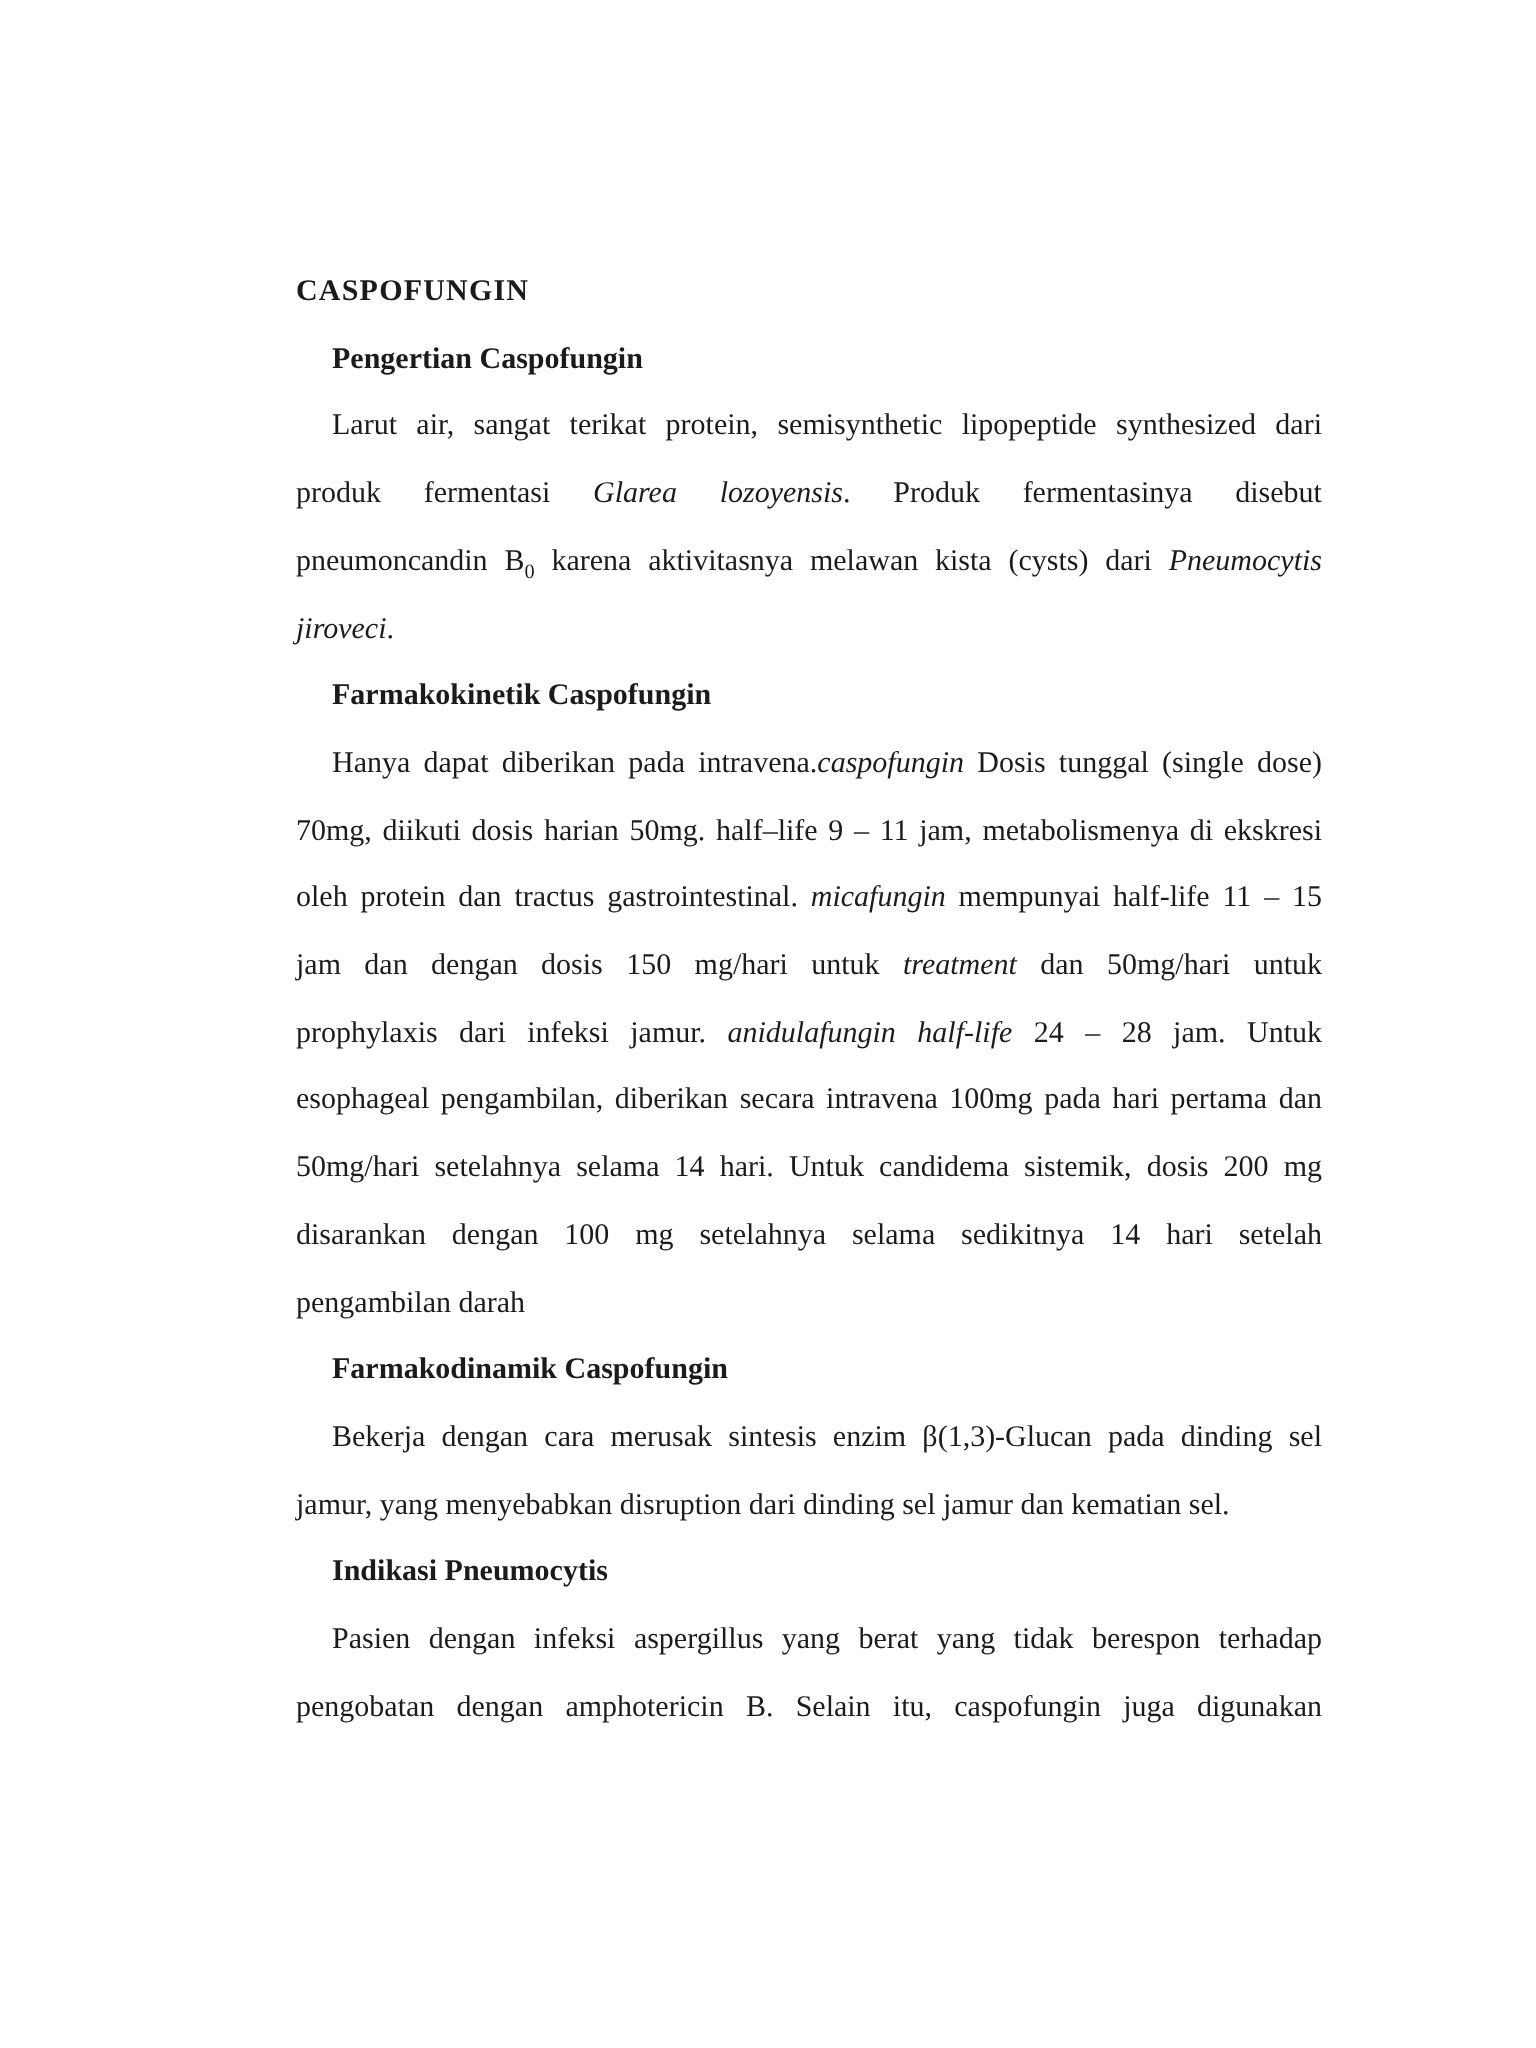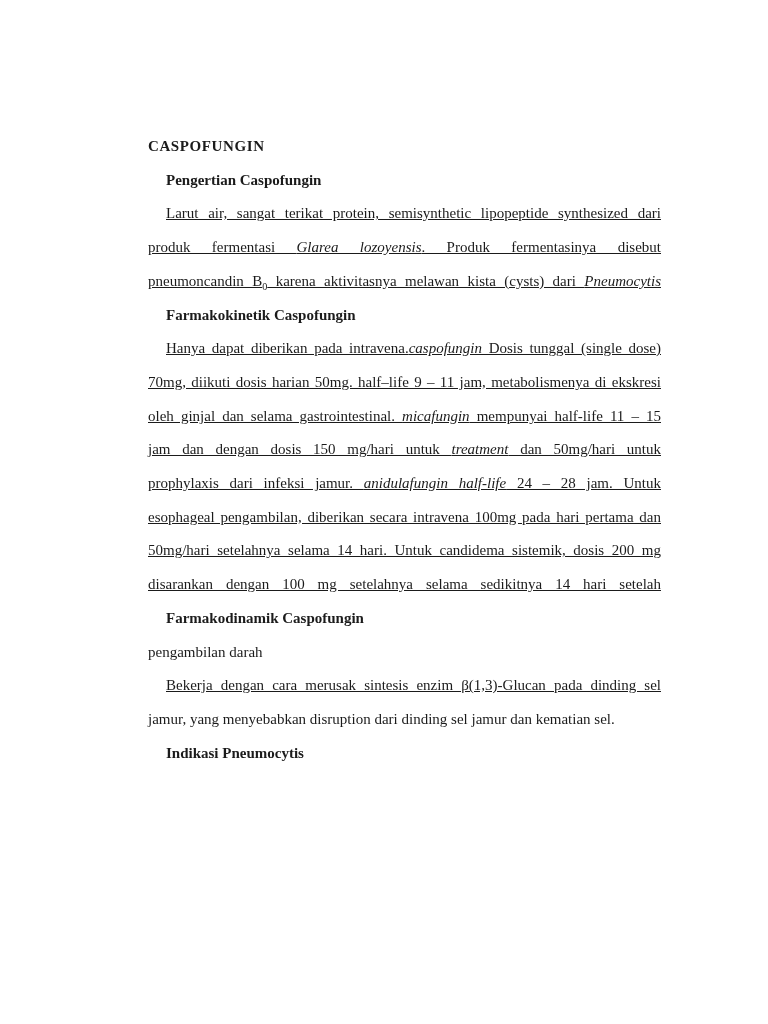--- a/index.html
+++ b/index.html
@@ -23,21 +23,20 @@
     color: #1b1b1b;
     font-size: 15px;
   }
   .line {
     line-height: 33.7px;
     min-height: 33.7px;
   }
   .line.just {
     text-align: justify;
     text-align-last: justify;
-    text-decoration: underline;
   }
   .line.indent { text-indent: 18px; }
   .line.title {
     font-weight: bold;
     letter-spacing: 0.6px;
   }
   .line.heading {
     font-weight: bold;
     text-indent: 18px;
   }
@@ -51,28 +50,31 @@
 </head>
 <body>
 
 <div class="page">
   <div class="content">
       <div class="line title"><span>CASPOFUNGIN</span></div>
       <div class="line heading"><span>Pengertian Caspofungin</span></div>
       <div class="line line indent just"><span>Larut air, sangat terikat protein, semisynthetic lipopeptide synthesized dari</span></div>
       <div class="line line just"><span>produk fermentasi </span><span class="seg-i">Glarea lozoyensis</span><span>. Produk fermentasinya disebut</span></div>
       <div class="line line just"><span>pneumoncandin B</span><span class="seg-sub">0</span><span> karena aktivitasnya melawan kista (cysts) dari </span><span class="seg-i">Pneumocytis</span></div>
+      <div class="line line"><span class="seg-i">jiroveci</span><span>.</span></div>
       <div class="line heading"><span>Farmakokinetik Caspofungin</span></div>
       <div class="line line indent just"><span>Hanya dapat diberikan pada intravena.</span><span class="seg-i">caspofungin</span><span> Dosis tunggal (single dose)</span></div>
       <div class="line line just"><span>70mg, diikuti dosis harian 50mg. half–life 9 – 11 jam, metabolismenya di ekskresi</span></div>
-      <div class="line line just"><span>oleh ginjal dan selama gastrointestinal. </span><span class="seg-i">micafungin</span><span> mempunyai half-life 11 – 15</span></div>
+      <div class="line line just"><span>oleh protein dan tractus gastrointestinal. </span><span class="seg-i">micafungin</span><span> mempunyai half-life 11 – 15</span></div>
       <div class="line line just"><span>jam dan dengan dosis 150 mg/hari untuk </span><span class="seg-i">treatment</span><span> dan 50mg/hari untuk</span></div>
       <div class="line line just"><span>prophylaxis dari infeksi jamur. </span><span class="seg-i">anidulafungin half-life</span><span> 24 – 28 jam. Untuk</span></div>
       <div class="line line just"><span>esophageal pengambilan, diberikan secara intravena 100mg pada hari pertama dan</span></div>
       <div class="line line just"><span>50mg/hari setelahnya selama 14 hari. Untuk candidema sistemik, dosis 200 mg</span></div>
       <div class="line line just"><span>disarankan dengan 100 mg setelahnya selama sedikitnya 14 hari setelah</span></div>
+      <div class="line line"><span>pengambilan darah</span></div>
       <div class="line heading"><span>Farmakodinamik Caspofungin</span></div>
-      <div class="line line"><span>pengambilan darah</span></div>
       <div class="line line indent just"><span>Bekerja dengan cara merusak sintesis enzim β(1,3)-Glucan pada dinding sel</span></div>
       <div class="line line"><span>jamur, yang menyebabkan disruption dari dinding sel jamur dan kematian sel.</span></div>
       <div class="line heading"><span>Indikasi Pneumocytis</span></div>
+      <div class="line line indent just"><span>Pasien dengan infeksi aspergillus yang berat yang tidak berespon terhadap</span></div>
+      <div class="line line just"><span>pengobatan dengan amphotericin B. Selain itu, caspofungin juga digunakan</span></div>
     </div>
 </div>
 
 </body></html>

